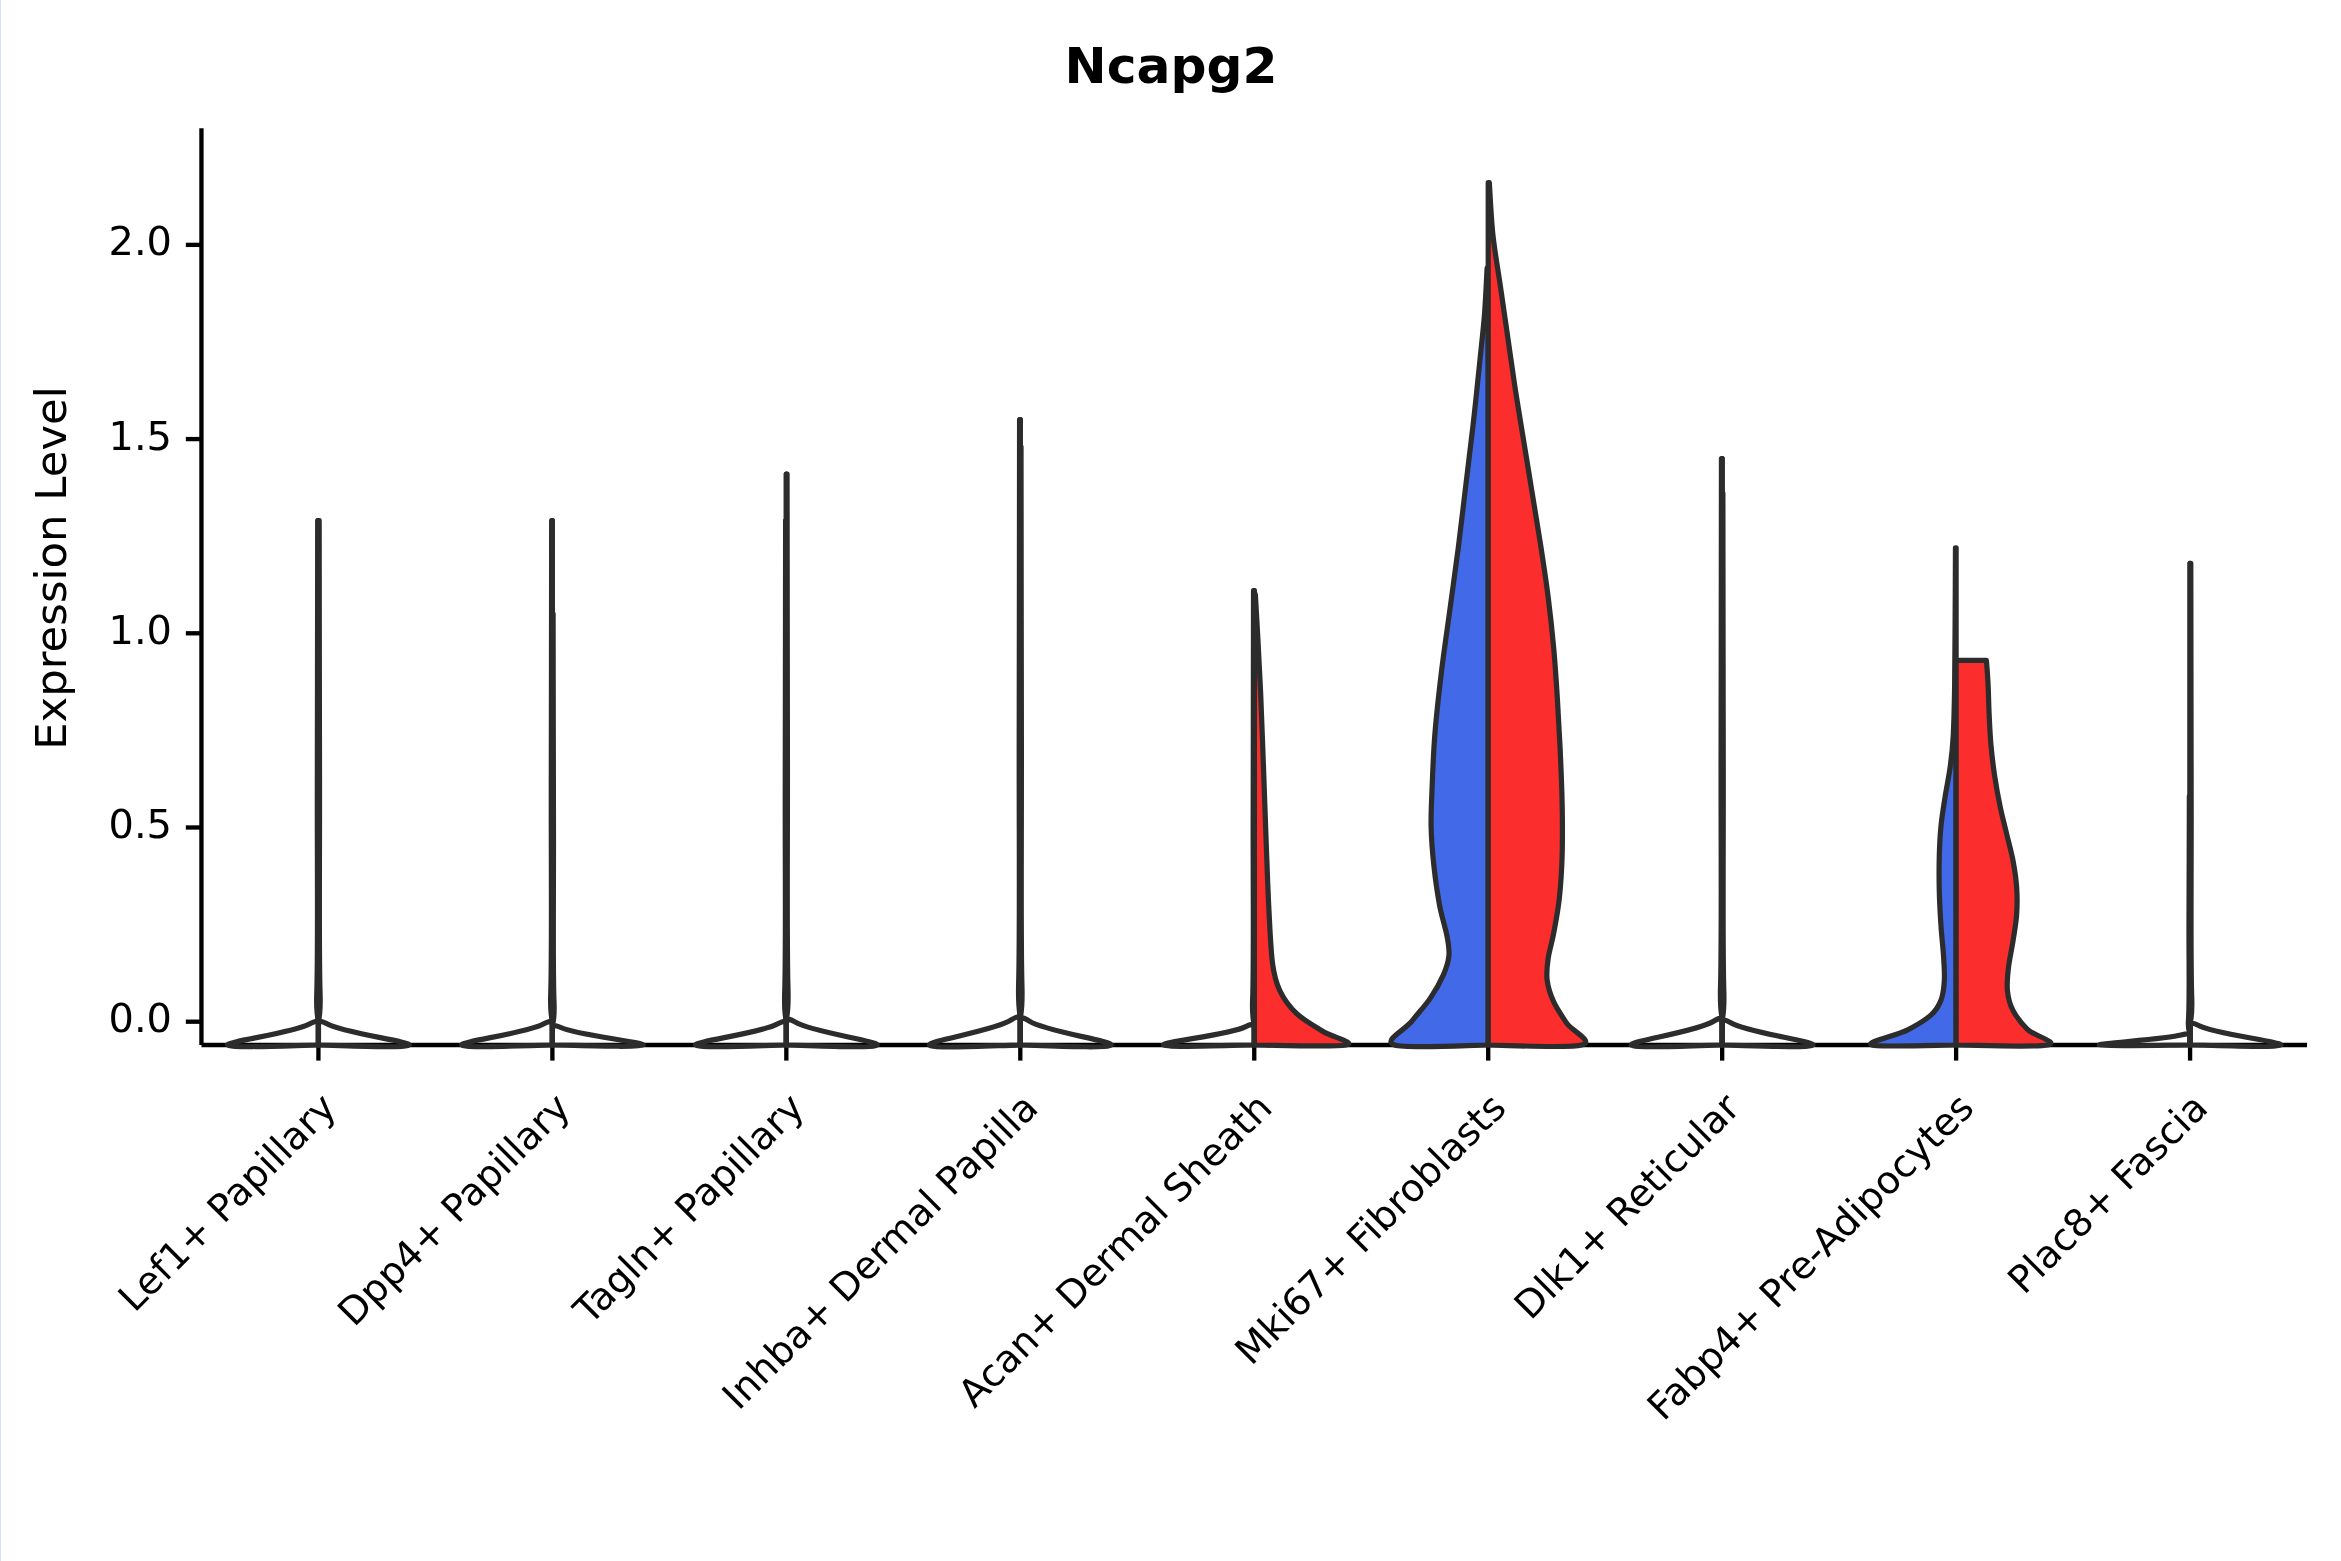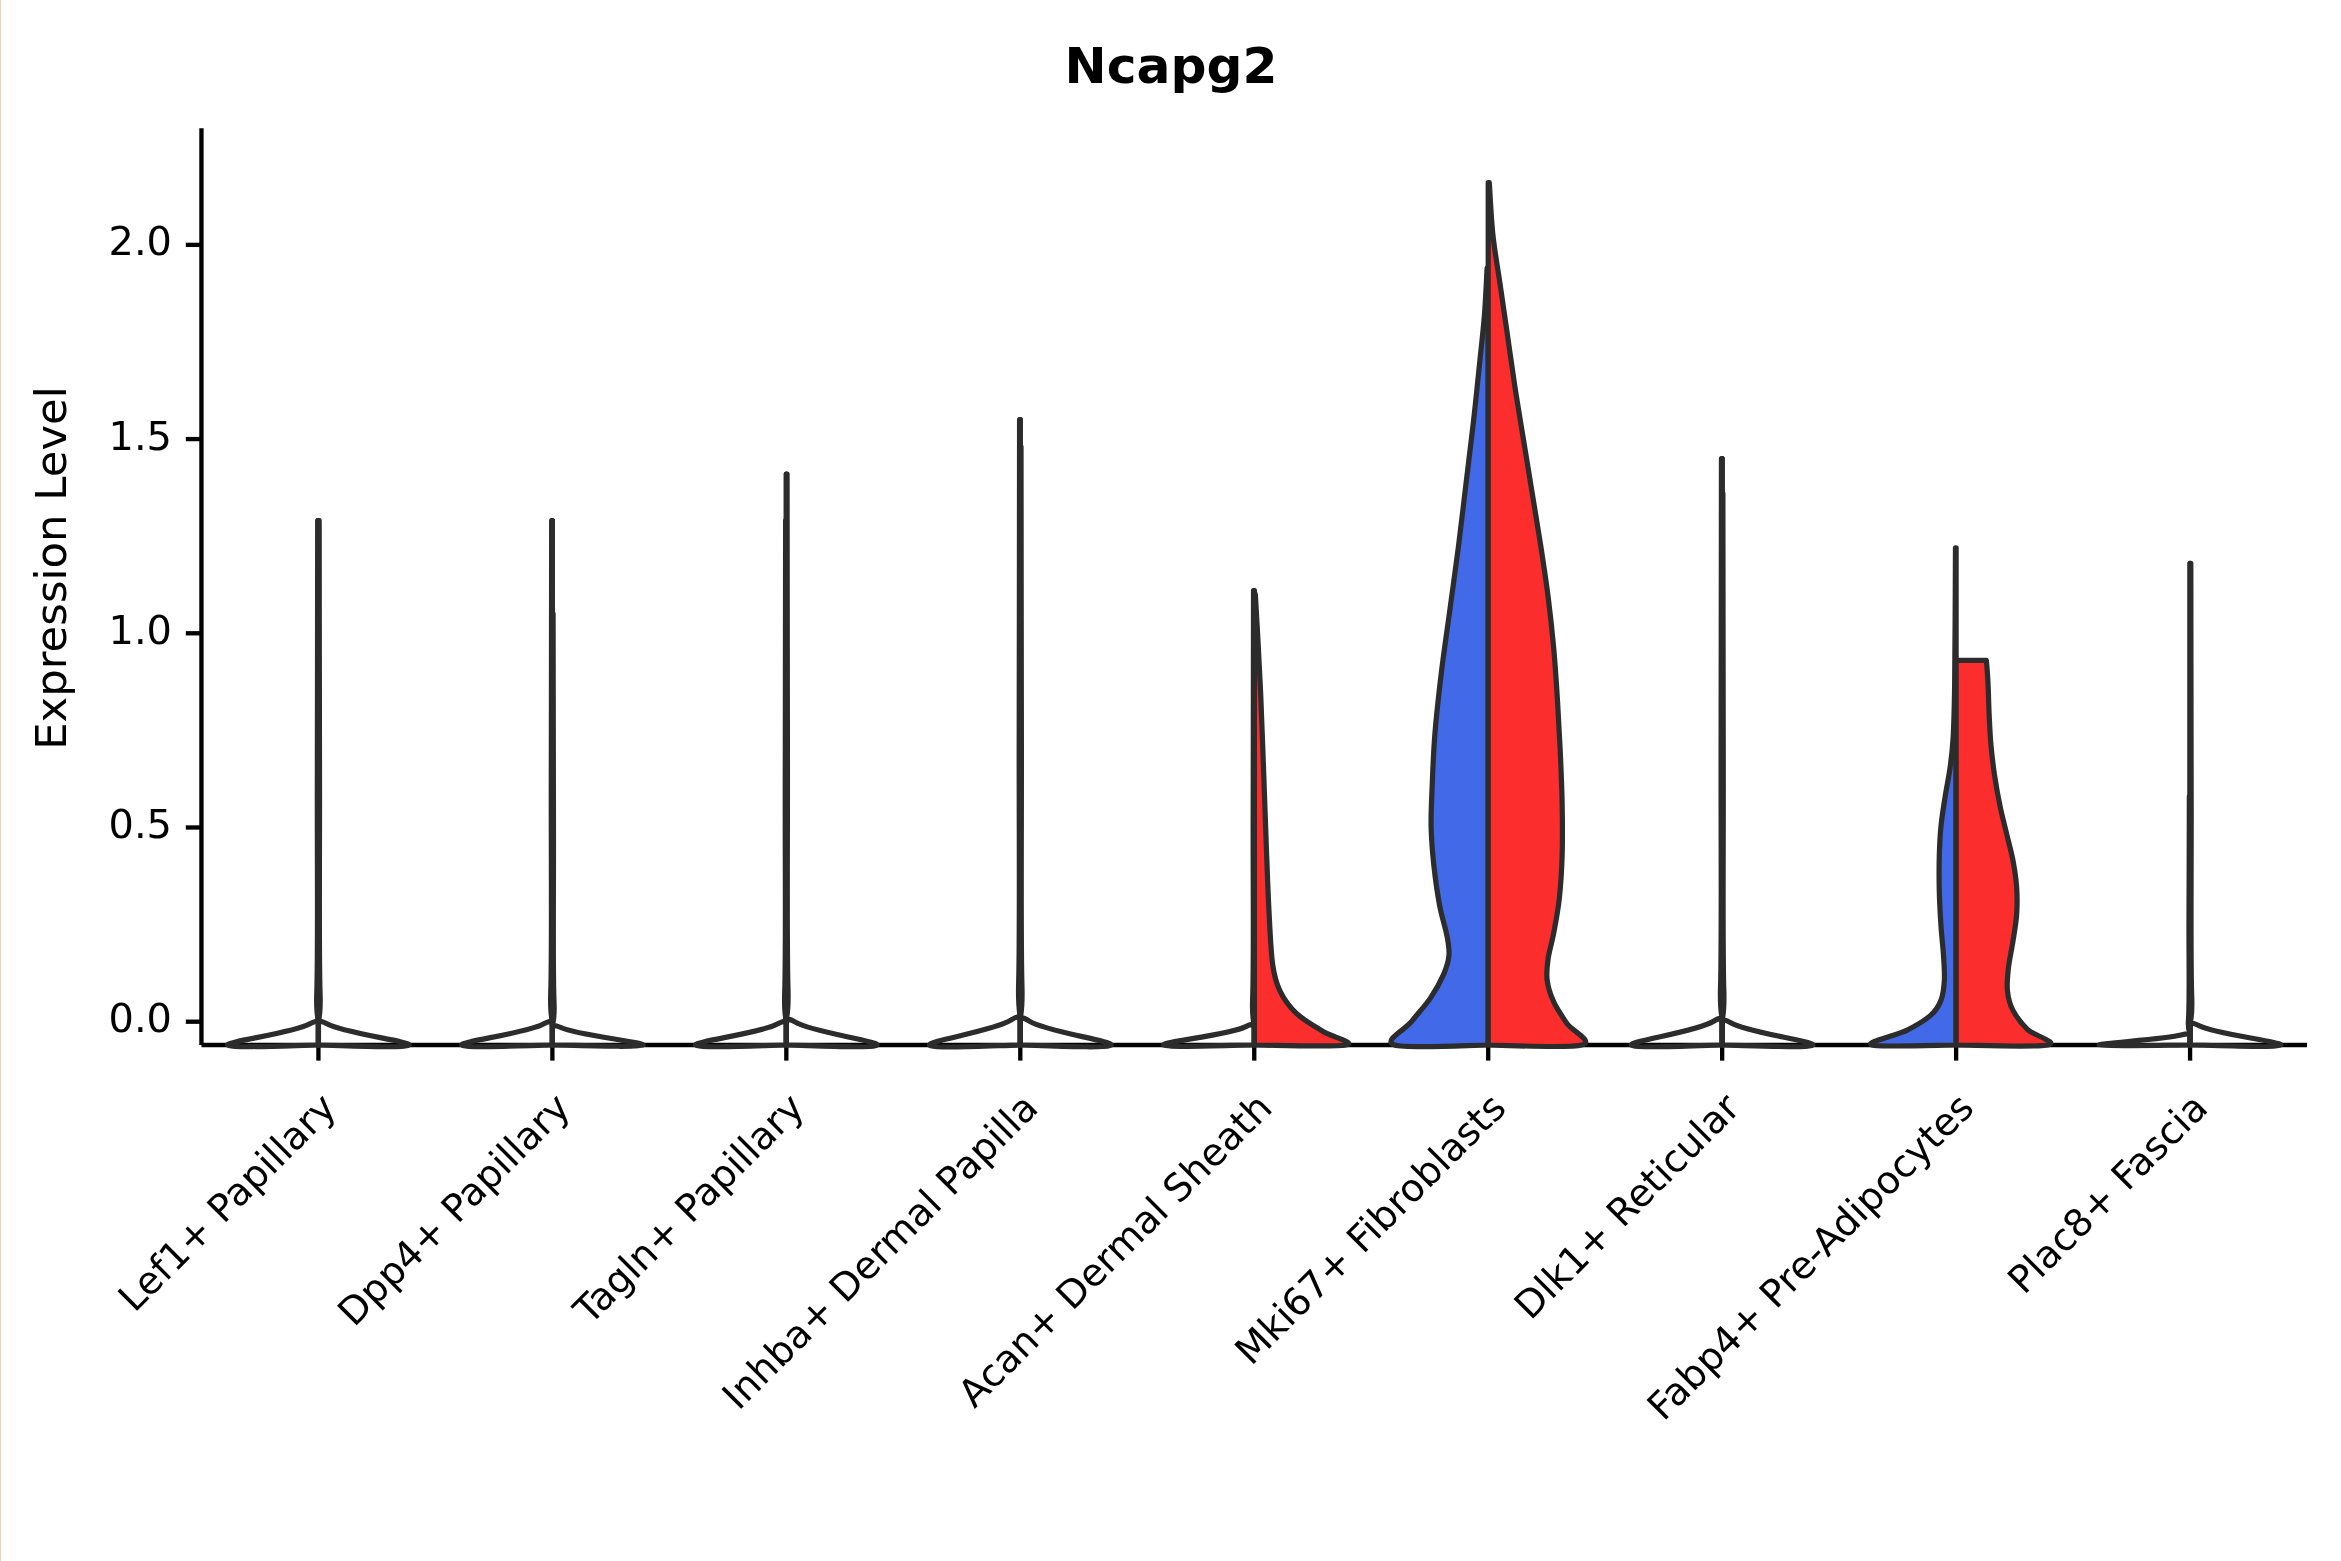--- a/index.html
+++ b/index.html
@@ -10,21 +10,21 @@
   body {
     width: 2342px;
     height: 1561px;
     font-family: "DejaVu Sans", sans-serif;
     overflow: hidden;
   }
   #stage {
     position: relative;
     width: 2342px;
     height: 1561px;
-    background: #c2410c;
+    background: #3b82f6;
   }
   #plot-svg {
     position: absolute;
     left: 0;
     top: 0;
     width: 2342px;
     height: 1561px;
     display: block;
   }
   .chart-title {

